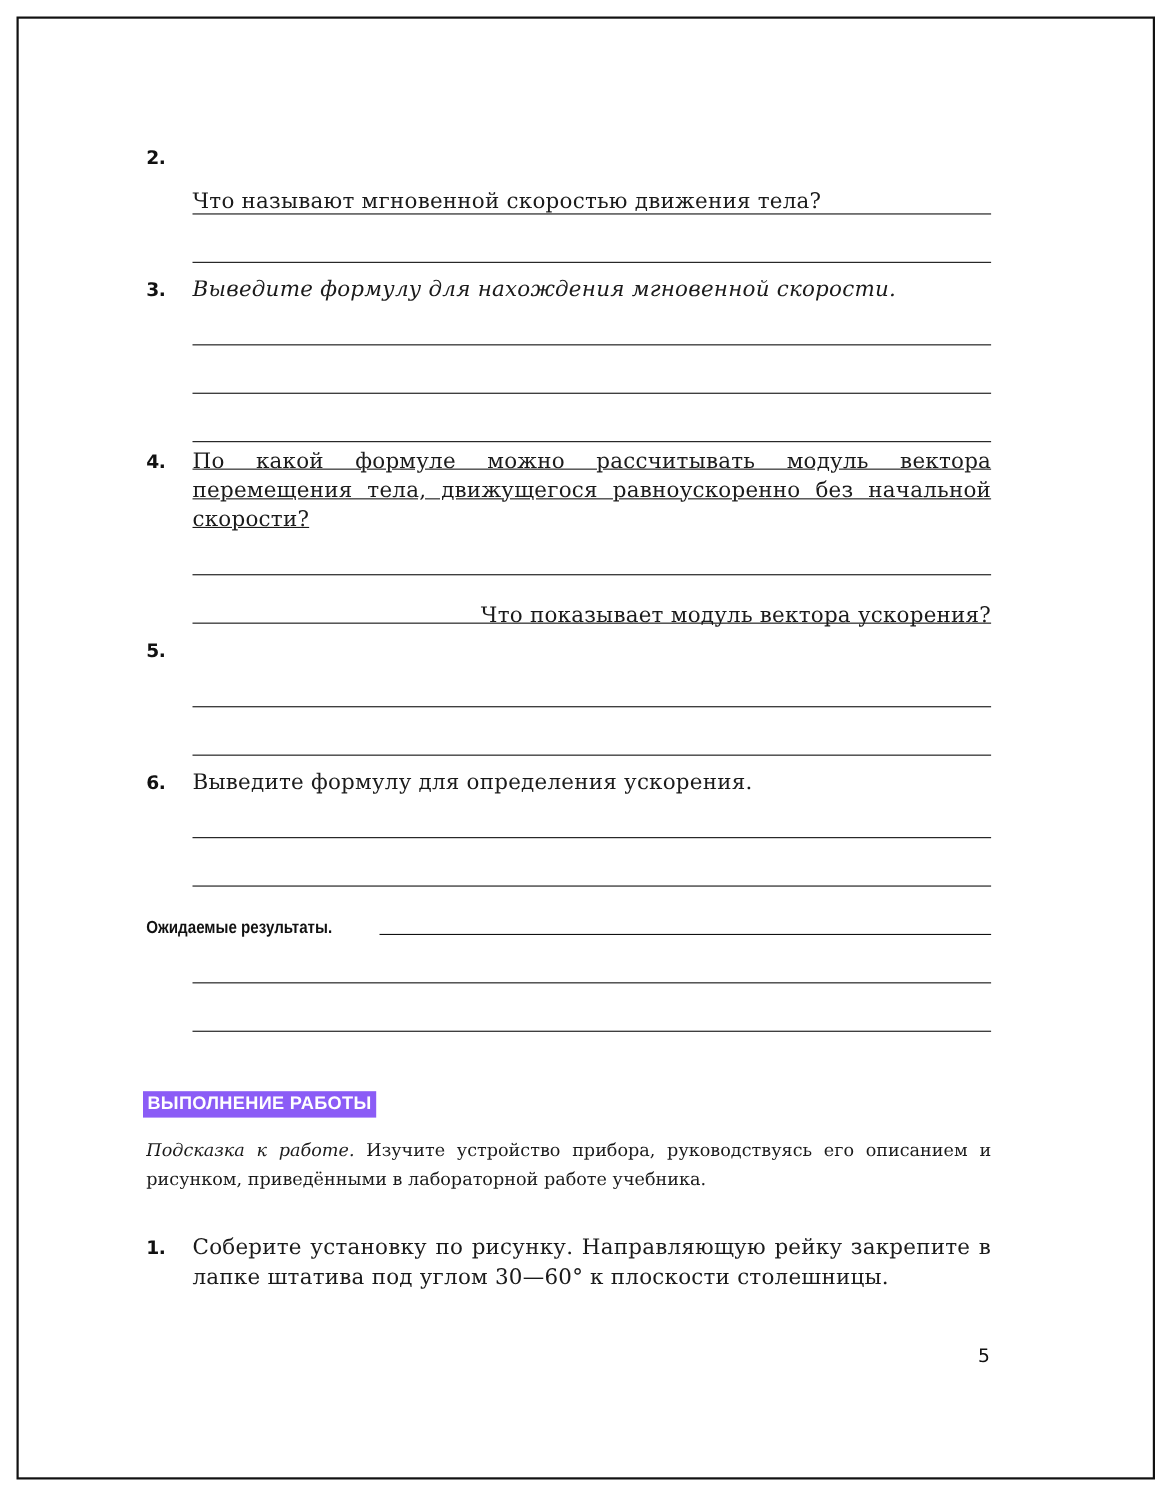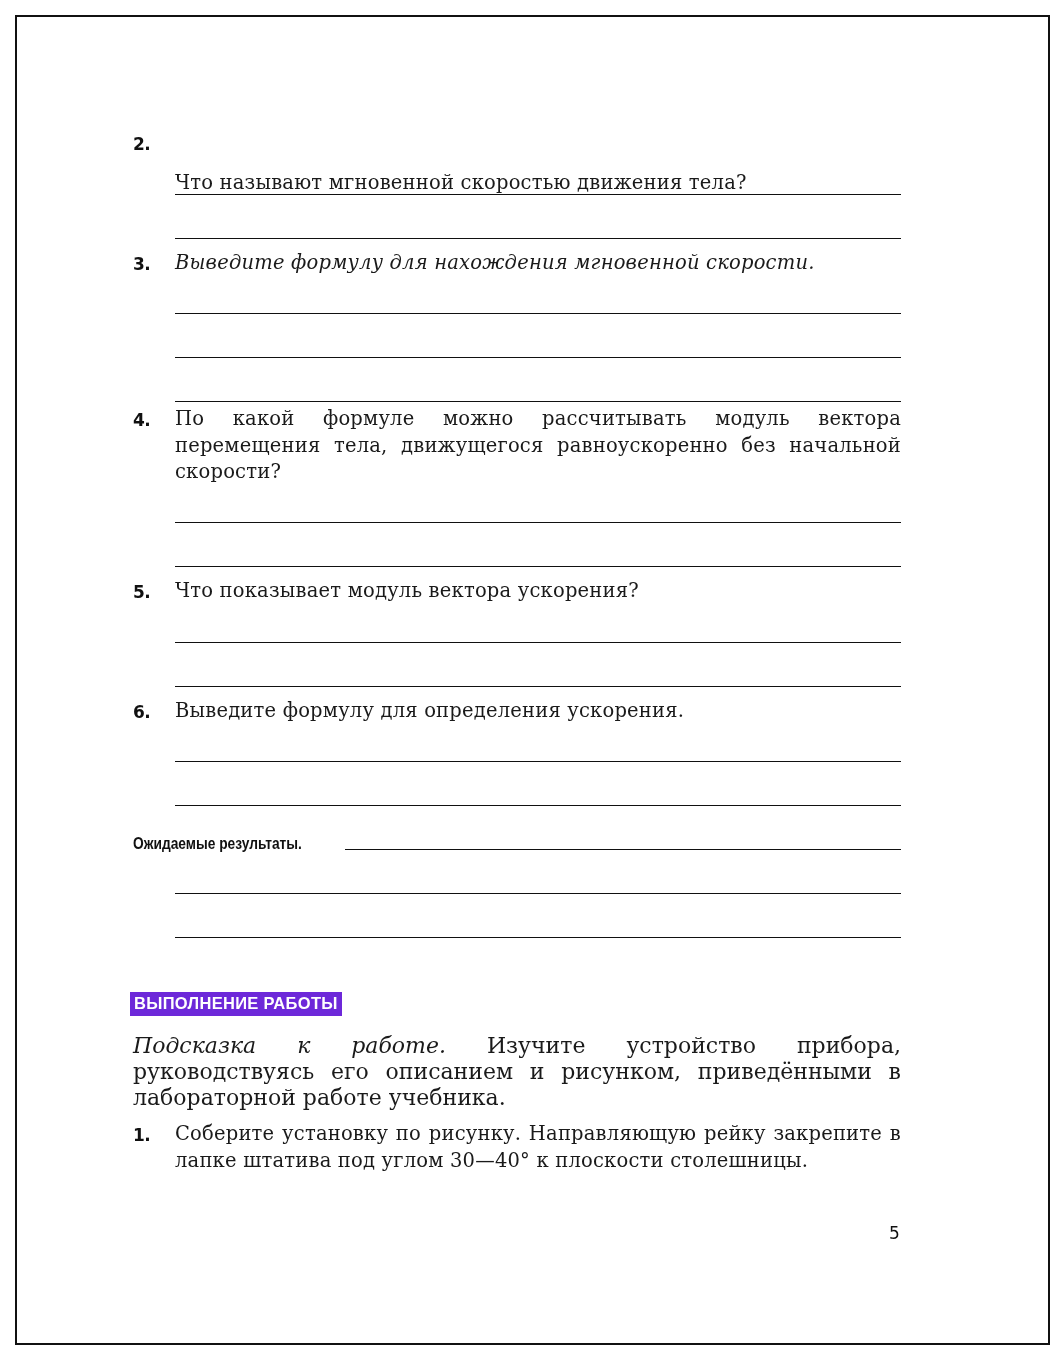--- a/index.html
+++ b/index.html
@@ -27,28 +27,28 @@
       border-top: 1.5px solid #111;
     }
     .expected-label {
       position: absolute; left: 133px; top: 835px;
       font-family: "Liberation Sans", sans-serif; font-weight: bold;
       font-size: 16px; color: #111; transform: scaleX(0.86); transform-origin: left;
       white-space: nowrap;
     }
     .section-header {
       position: absolute; left: 130px; top: 992px;
-      background: #6d28d9; color: #ffffff;
+      background: #8b5cf6; color: #ffffff;
       font-family: "Liberation Sans", sans-serif; font-weight: bold;
       font-size: 16.5px; padding: 1px 4px 2px 4px; line-height: 21px;
       letter-spacing: 0.3px;
     }
     .hint {
       position: absolute; left: 133px; top: 1033px; width: 768px;
-      font-family: "DejaVu Serif", serif; font-size: 22px;
+      font-family: "DejaVu Serif", serif; font-size: 16px;
       line-height: 26px; color: #1a1a1a; text-align: justify;
     }
     .hint .it { font-style: italic; }
     .page-number {
       position: absolute; left: 889px; top: 1223px;
       font-family: "DejaVu Sans", sans-serif; font-size: 17px; color: #111;
     }
   </style>
 </head>
 <body>
@@ -60,39 +60,39 @@
 <div class="line" style="top:194px;"></div>
 <div class="line" style="top:238px;"></div>
 
 <div class="num" style="top:254px;">3.</div>
 <div class="qtext single" style="top:250px;font-style:italic;">Выведите формулу для нахождения мгновенной скорости.</div>
 <div class="line" style="top:313px;"></div>
 <div class="line" style="top:357px;"></div>
 <div class="line" style="top:401px;"></div>
 
 <div class="num" style="top:410px;">4.</div>
-<div class="qtext" style="top:406px;">По какой формуле можно рассчитывать модуль вектора перемещения тела, движущегося равноускоренно без начальной скорости?</div>
+<div class="qtext" style="top:406px;text-decoration:underline;">По какой формуле можно рассчитывать модуль вектора перемещения тела, движущегося равноускоренно без начальной скорости?</div>
 <div class="line" style="top:522px;"></div>
 <div class="line" style="top:566px;"></div>
 
 <div class="num" style="top:582px;">5.</div>
-<div class="qtext single" style="top:578px;">Что показывает модуль вектора ускорения?</div>
+<div class="qtext single" style="top:546px;text-align:right;">Что показывает модуль вектора ускорения?</div>
 <div class="line" style="top:642px;"></div>
 <div class="line" style="top:686px;"></div>
 
 <div class="num" style="top:702px;">6.</div>
 <div class="qtext single" style="top:698px;">Выведите формулу для определения ускорения.</div>
 <div class="line" style="top:761px;"></div>
 <div class="line" style="top:805px;"></div>
 
 <div class="expected-label">Ожидаемые результаты.</div>
 <div class="line" style="top:849px; left:345px; width:556px;"></div>
 <div class="line" style="top:893px;"></div>
 <div class="line" style="top:937px;"></div>
 
 <div class="section-header">ВЫПОЛНЕНИЕ РАБОТЫ</div>
 
 <div class="hint"><span class="it">Подсказка к работе.</span><span> Изучите устройство прибора, руководствуясь его описанием и рисунком, приведёнными в лабораторной работе учебника.</span></div>
 
 <div class="num" style="top:1125px;">1.</div>
-<div class="qtext" style="top:1121px;">Соберите установку по рисунку. Направляющую рейку закрепите в лапке штатива под углом 30—40° к плоскости столешницы.</div>
+<div class="qtext" style="top:1121px;">Соберите установку по рисунку. Направляющую рейку закрепите в лапке штатива под углом 30—60° к плоскости столешницы.</div>
 
 <div class="page-number">5</div>
 
 </body></html>

